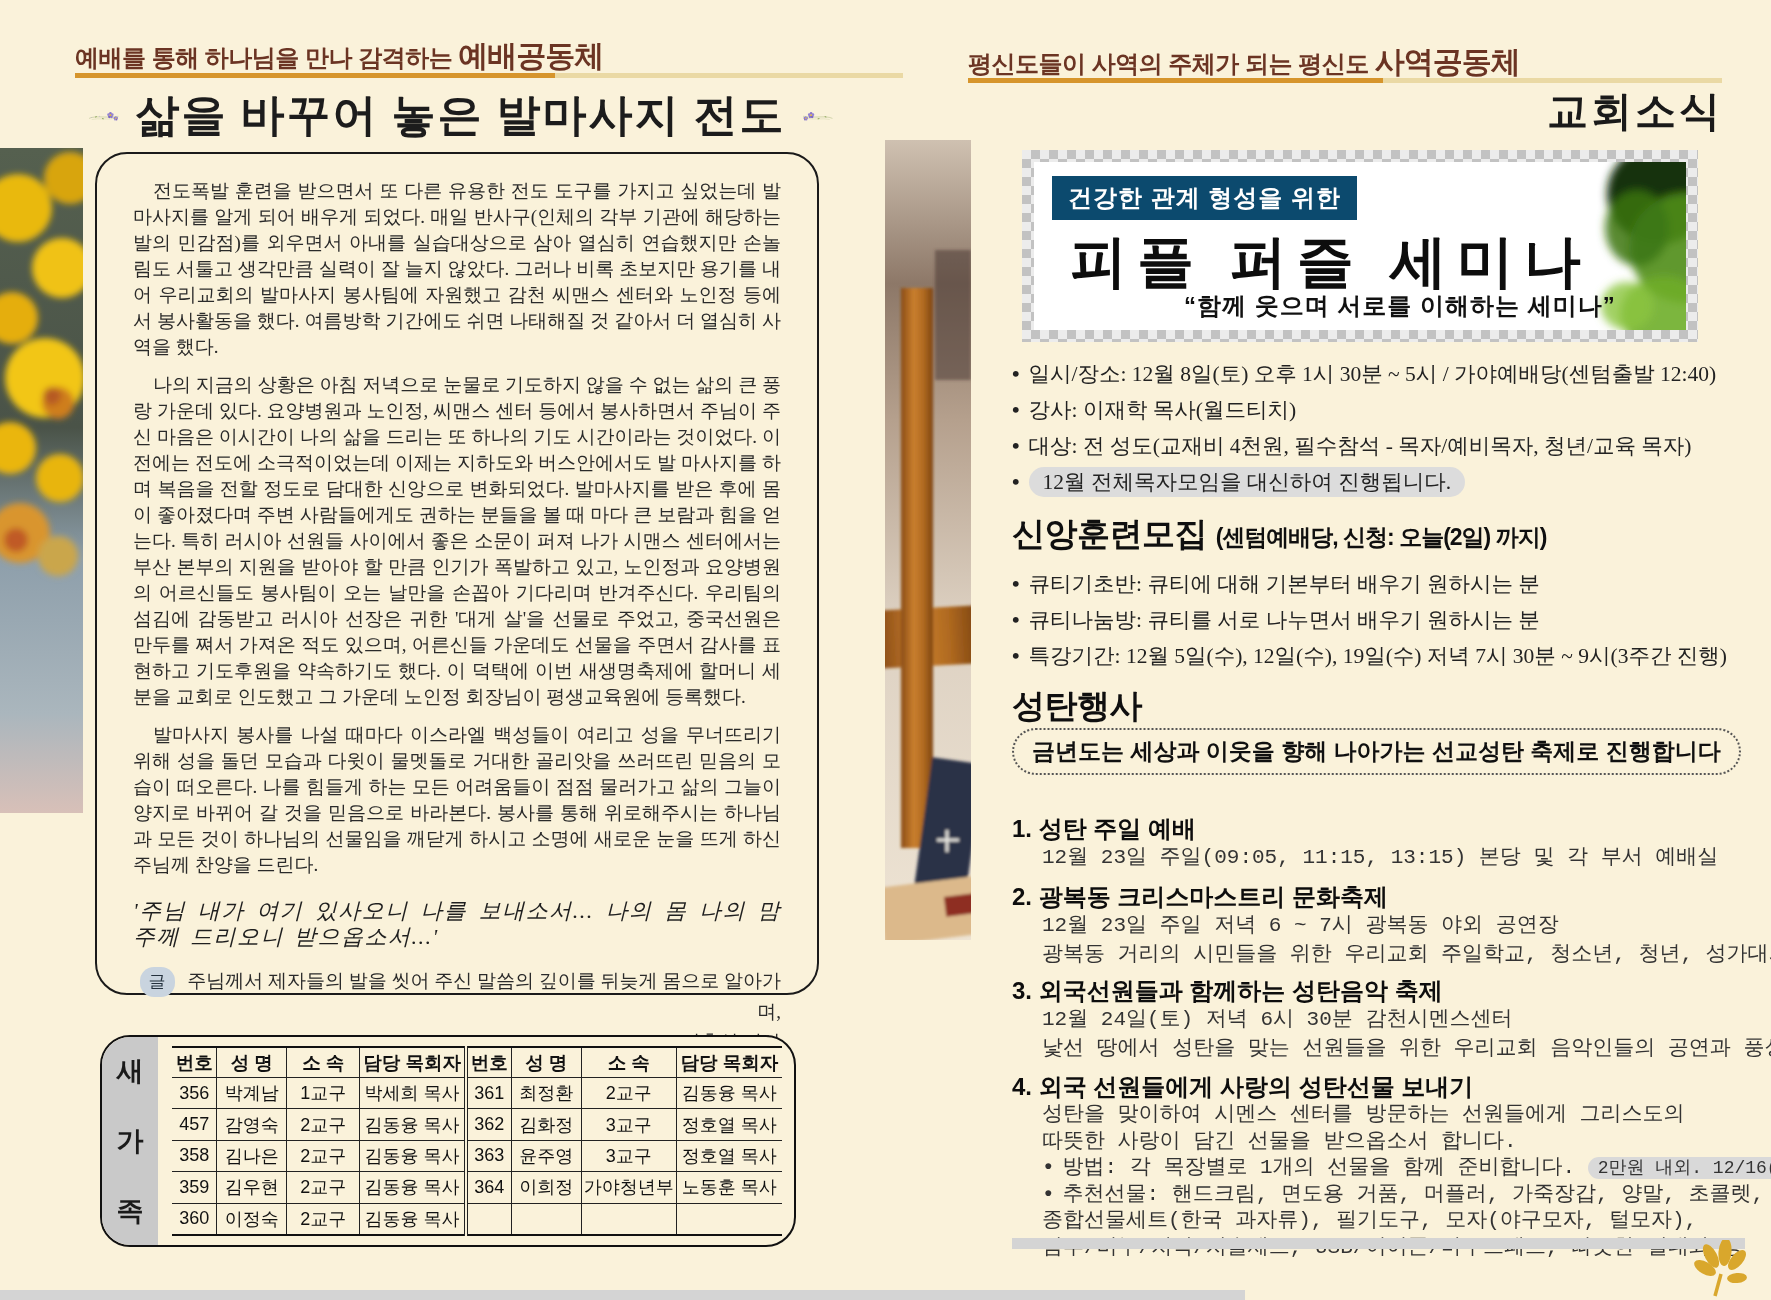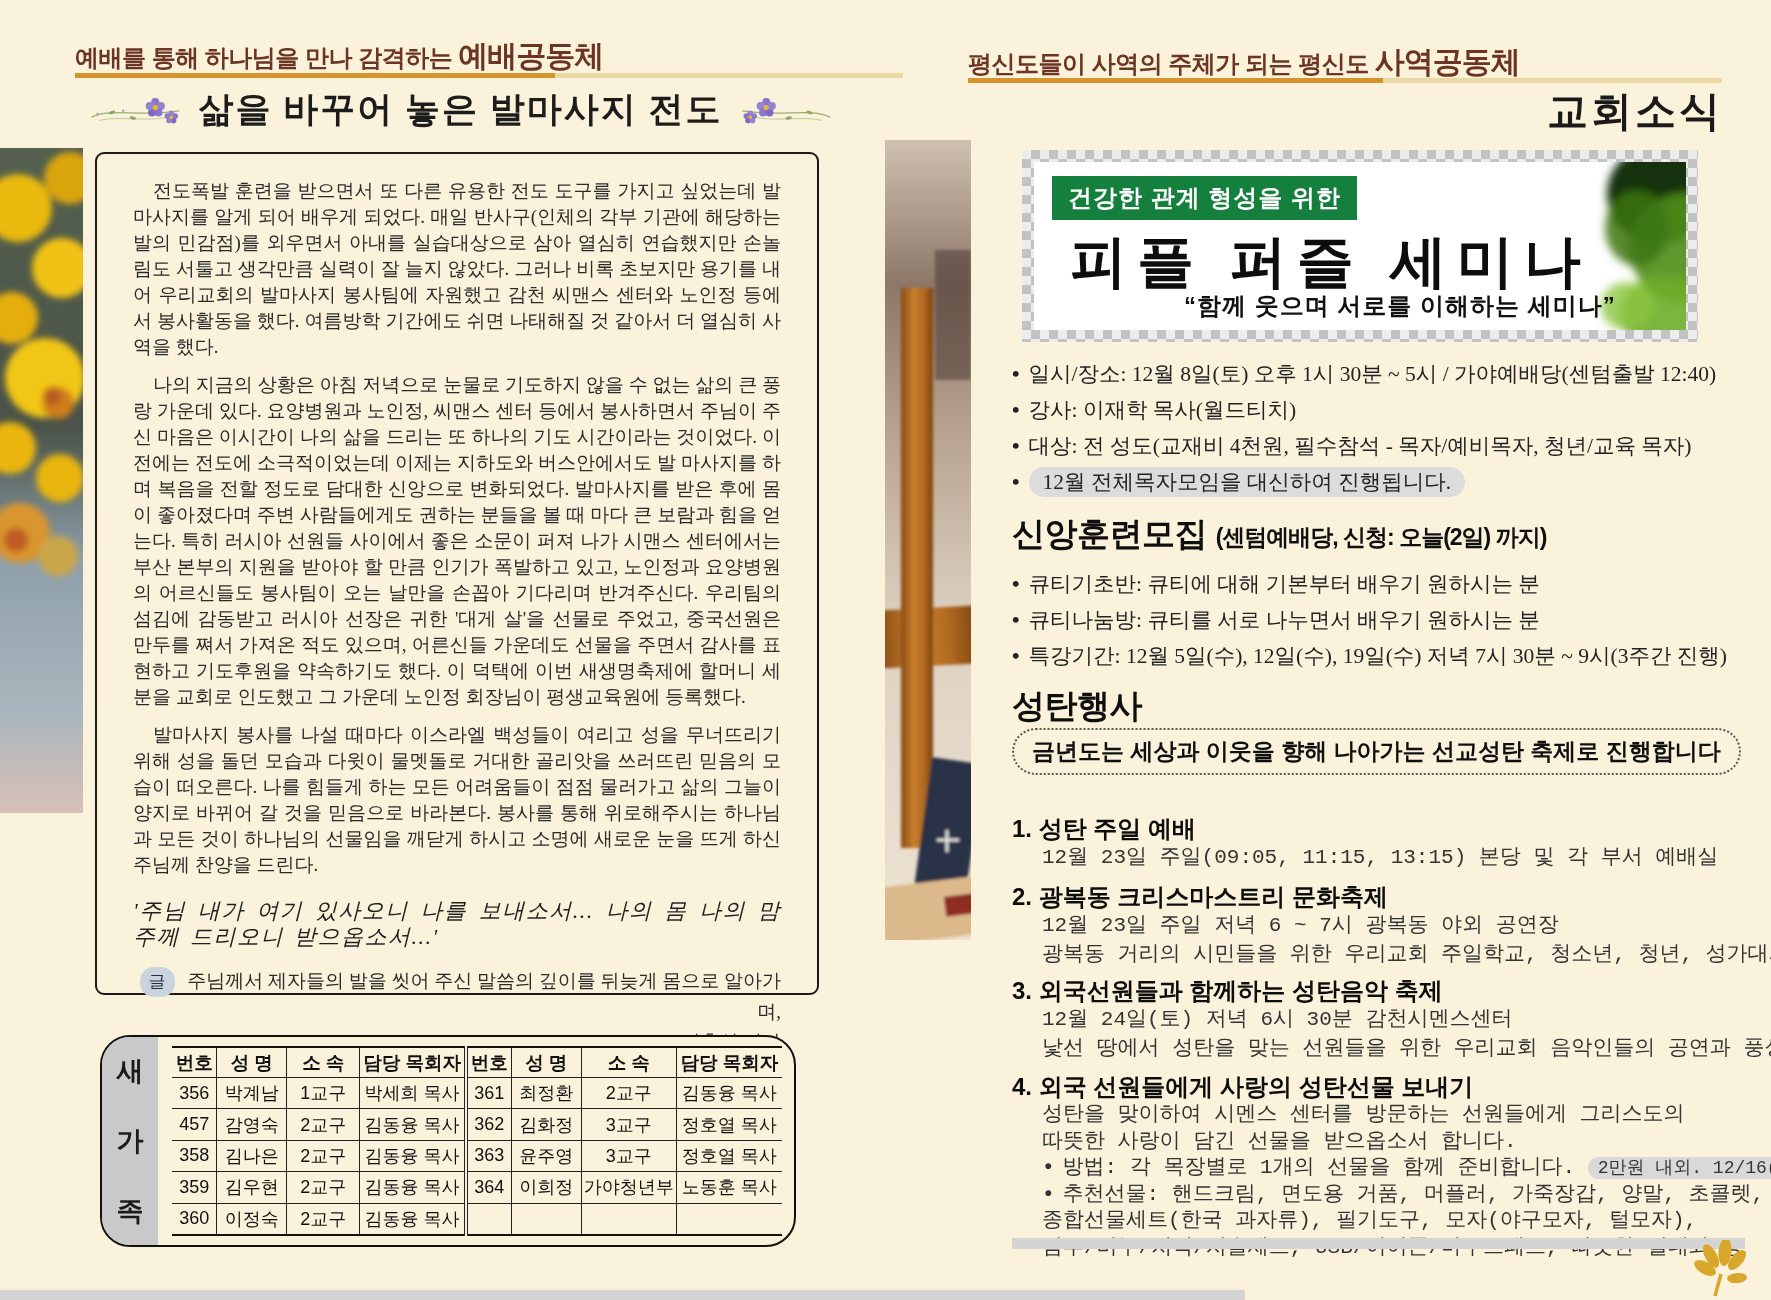--- a/index.html
+++ b/index.html
@@ -7,27 +7,27 @@
         font-family:"Liberation Sans","DejaVu Sans",sans-serif;color:#222;}
 
   
   .slogan{position:absolute;font-weight:bold;color:#6b3423;font-size:24px;letter-spacing:-0.5px;white-space:nowrap;}
   .slogan .big{font-size:30px;letter-spacing:-1px;}
   .rule{position:absolute;height:5px;}
   .rule .dark{position:absolute;left:0;top:0;height:100%;background:#d6952c;}
   .rule .light{position:absolute;top:0;height:100%;background:#ead9a4;}
 
   .title-row{position:absolute;left:88px;top:86px;width:745px;display:flex;align-items:center;justify-content:center;gap:16px;}
-  .main-title{font-family:"Liberation Serif","DejaVu Serif",serif;font-size:35px;font-weight:600;color:#1c1c1c;letter-spacing:2px;white-space:nowrap;}
+  .main-title{font-family:"Liberation Serif","DejaVu Serif",serif;font-size:44px;font-weight:600;color:#1c1c1c;letter-spacing:2px;white-space:nowrap;}
 
   .page-title{position:absolute;left:968px;top:84px;width:755px;text-align:right;
               font-family:Liberation Sans, sans-serif;font-size:41px;font-weight:bold;color:#1a1a1a;letter-spacing:3px;}
 
   
-  .article{position:absolute;left:95px;top:152px;width:724px;height:843px;border:2.5px solid #1a1a1a;border-radius:9px;
+  .article{position:absolute;left:95px;top:152px;width:724px;height:843px;border:2.5px solid #1a1a1a;border-radius:32px;
            box-sizing:border-box;padding:24px 36px 18px 36px;
            font-family:"Liberation Serif","DejaVu Serif",serif;font-size:19px;line-height:26px;color:#2a2a2a;text-align:justify;}
   .article p{margin:0 0 12px 0;text-indent:20px;}
   .article .quote{margin-top:20px;font-style:italic;font-size:22px;letter-spacing:1.5px;word-spacing:3px;color:#1f1f1f;text-indent:0;}
   .byline{margin-top:16px;text-align:right;line-height:30px;}
   .byline .badge{display:inline-block;background:#c9d4df;color:#23303c;border-radius:14px;padding:0 9px;font-size:17px;
                  font-family:"Liberation Sans",sans-serif;margin-right:8px;}
   .byline .author{display:block;}
 
   
@@ -44,21 +44,21 @@
   table.nf th,table.nf td{border-bottom:1.5px solid #222;border-left:1.5px solid #222;text-align:center;padding:2px 2px;white-space:nowrap;}
   table.nf th{font-weight:bold;font-size:18.5px;}
   table.nf th:first-child,table.nf td:first-child{border-left:none;}
   table.nf .sep{border-left:4px double #222;}
   table.nf tr:last-child td{border-bottom:none;}
 
   
   .banner{position:absolute;left:1022px;top:150px;width:676px;height:192px;
           background-image:conic-gradient(#c2c2c2 25%,#ececec 0 50%,#c2c2c2 0 75%,#ececec 0);background-size:18px 18px;}
   .banner-inner{position:absolute;inset:12px;background:#ffffff;overflow:hidden;}
-  .banner-badge{position:absolute;left:18px;top:14px;background:#15803d;color:#fff;font-weight:bold;font-size:24px;
+  .banner-badge{position:absolute;left:18px;top:14px;background:#0c4a6e;color:#fff;font-weight:bold;font-size:24px;
                 padding:6px 16px;letter-spacing:1px;}
   .banner-title{position:absolute;left:36px;top:62px;font-size:57px;font-weight:bold;color:#0d0d0d;letter-spacing:10px;white-space:nowrap;}
   .banner-sub{position:absolute;left:150px;top:128px;font-size:24px;font-weight:bold;color:#111;letter-spacing:1px;white-space:nowrap;}
   .banner-art{position:absolute;right:-8px;top:-6px;}
 
   
   .rblock{position:absolute;left:1012px;width:736px;}
   ul.dots{list-style:none;margin:0;padding:0;font-family:"Liberation Serif","DejaVu Serif",serif;font-size:21.5px;color:#222;}
   ul.dots li{line-height:36px;white-space:nowrap;}
   ul.dots li::before{content:"\2022";font-weight:bold;margin-right:9px;}

